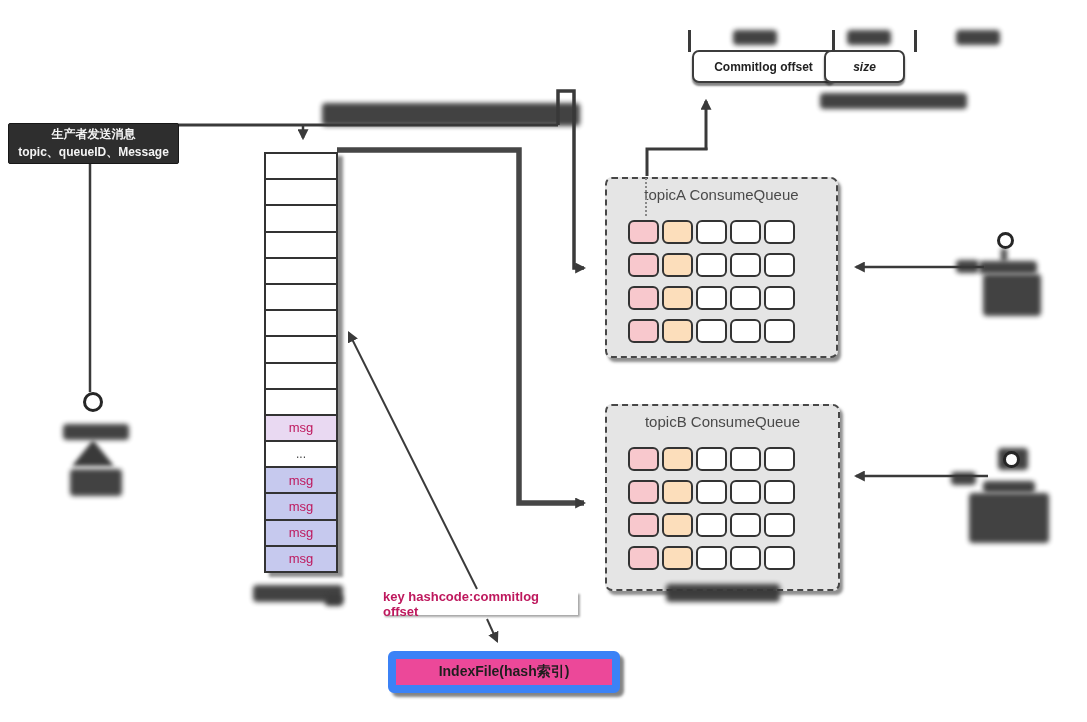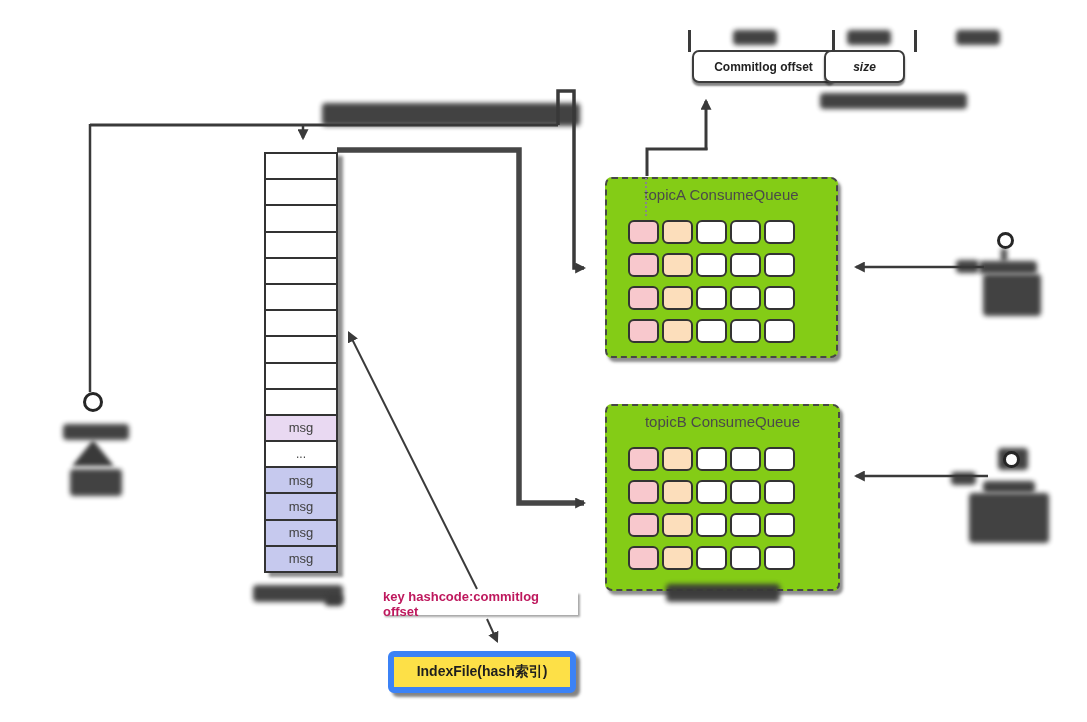--- a/index.html
+++ b/index.html
@@ -16,45 +16,45 @@
   .field-box{position:absolute;top:50px;height:33px;background:#fff;border:2px solid #3c3c3c;border-radius:7px;
     box-shadow:0 3px 2px rgba(30,30,30,.55);display:flex;align-items:center;justify-content:center;
     font-size:12px;font-weight:bold;color:#222;z-index:2;box-sizing:border-box;}
   #field-0{left:692px;width:143px;}
   #field-1{left:824px;width:81px;font-style:italic;}
   #field-2{left:918px;width:144px;}
 
   .commitlog{position:absolute;left:264px;top:152px;width:74px;z-index:2;
     box-shadow:5px 4px 3px rgba(30,30,30,.5);}
   .cl-cell{box-sizing:border-box;height:28.2px;border:2px solid #333;background:#fff;margin-top:-2px;
-    display:flex;align-items:center;justify-content:center;font-size:13px;color:#404040;}
+    display:flex;align-items:center;justify-content:center;font-size:13px;color:#be185d;}
   .cl-cell:first-child{margin-top:0;}
   .cl-cell.msg-purple{background:var(--msg-purple);}
   .cl-cell.msg-blue{background:var(--msg-blue);}
   .cl-cell.ellipsis{font-size:12px;color:#444;}
 
-  .queue-box{position:absolute;left:605px;background:#84cc16;border:2px dashed #474747;border-radius:7px;
+  .queue-box{position:absolute;left:605px;background:#e5e5e5;border:2px dashed #474747;border-radius:7px;
     box-shadow:3px 4px 3px rgba(30,30,30,.5);z-index:2;box-sizing:border-box;}
   #queue-0{top:177px;width:233px;height:181px;}
   #queue-1{top:404px;width:235px;height:187px;}
   .queue-title{margin-top:7px;text-align:center;font-size:15px;color:#4a4a4a;}
   .queue-rows{position:absolute;left:21px;top:41px;}
   .q-row{display:flex;gap:3px;margin-bottom:9px;}
   .q-cell{box-sizing:border-box;width:31px;height:24px;border:2px solid #333;border-radius:6px;background:#fff;}
   .q-cell.pink{background:var(--cell-pink);}
   .q-cell.peach{background:var(--cell-peach);}
 
   .dotted-drop{position:absolute;left:645px;top:178px;height:38px;width:0;border-left:2px dotted #888;z-index:5;}
 
   .key-label{position:absolute;left:383px;top:592px;width:195px;height:23px;background:#fff;z-index:2;
     display:flex;align-items:center;justify-content:center;font-size:13px;font-weight:bold;color:#be185d;
     box-shadow:2px 2px 2px rgba(0,0,0,.35);}
 
-  .indexfile-box{position:absolute;left:388px;top:651px;width:188px;height:42px;background:#fde047;
-    border:6px solid #3b82f6;border-radius:6px;box-shadow:4px 4px 3px rgba(30,30,30,.55);z-index:2;
+  .indexfile-box{position:absolute;left:388px;top:651px;width:232px;height:42px;background:#ec4899;
+    border:8px solid #3b82f6;border-radius:6px;box-shadow:4px 4px 3px rgba(30,30,30,.55);z-index:2;
     display:flex;align-items:center;justify-content:center;font-size:14px;font-weight:bold;color:#1e1e1e;
     box-sizing:border-box;}
 
   .person-head{position:absolute;box-sizing:border-box;border:3px solid #262626;background:#fff;
     border-radius:50%;z-index:4;}
   .tri{position:absolute;width:0;height:0;border-left:21px solid transparent;border-right:21px solid transparent;
     border-bottom:26px solid #3a3a3a;filter:blur(2px);z-index:3;}
 </style>
 </head>
 <body>
@@ -73,20 +73,24 @@
     <path d="M558 125 V91 H574 V268 H584" stroke="#3a3a3a" stroke-width="3.5" fill="none" marker-end="url(#arr)"></path>
     <path d="M337 150 H519 V503 H584" stroke="#464646" stroke-width="5.5" fill="none" marker-end="url(#arr)"></path>
     <path d="M706 150 V101" stroke="#3a3a3a" stroke-width="3" fill="none" marker-end="url(#arr)"></path>
     <path d="M707.5 149 H647 V176" stroke="#3a3a3a" stroke-width="3" fill="none"></path>
     <path d="M477 589 L349 333" stroke="#3a3a3a" stroke-width="2" fill="none" marker-end="url(#arr)"></path>
     <path d="M487 619 L497 641" stroke="#3a3a3a" stroke-width="2" fill="none" marker-end="url(#arr)"></path>
     <path d="M984 267 H856" stroke="#3a3a3a" stroke-width="2.5" fill="none" marker-end="url(#arr)"></path>
     <path d="M988 476 H856" stroke="#3a3a3a" stroke-width="2.5" fill="none" marker-end="url(#arr)"></path>
   </svg>
 
+  <div class="producer-label">
+    <span>生产者发送消息</span>
+    <span>topic、queueID、Message</span>
+  </div>
 
   <div class="field-box" id="field-0">Commitlog offset</div>
   <div class="field-box" id="field-1">size</div>
 
   <div class="tick" style="left:688px;top:30px;"></div>
   <div class="tick" style="left:832px;top:30px;"></div>
   <div class="tick" style="left:914px;top:30px;"></div>
 
   <div class="commitlog" id="commitlog-column">
       <div class="cl-cell empty"></div>

